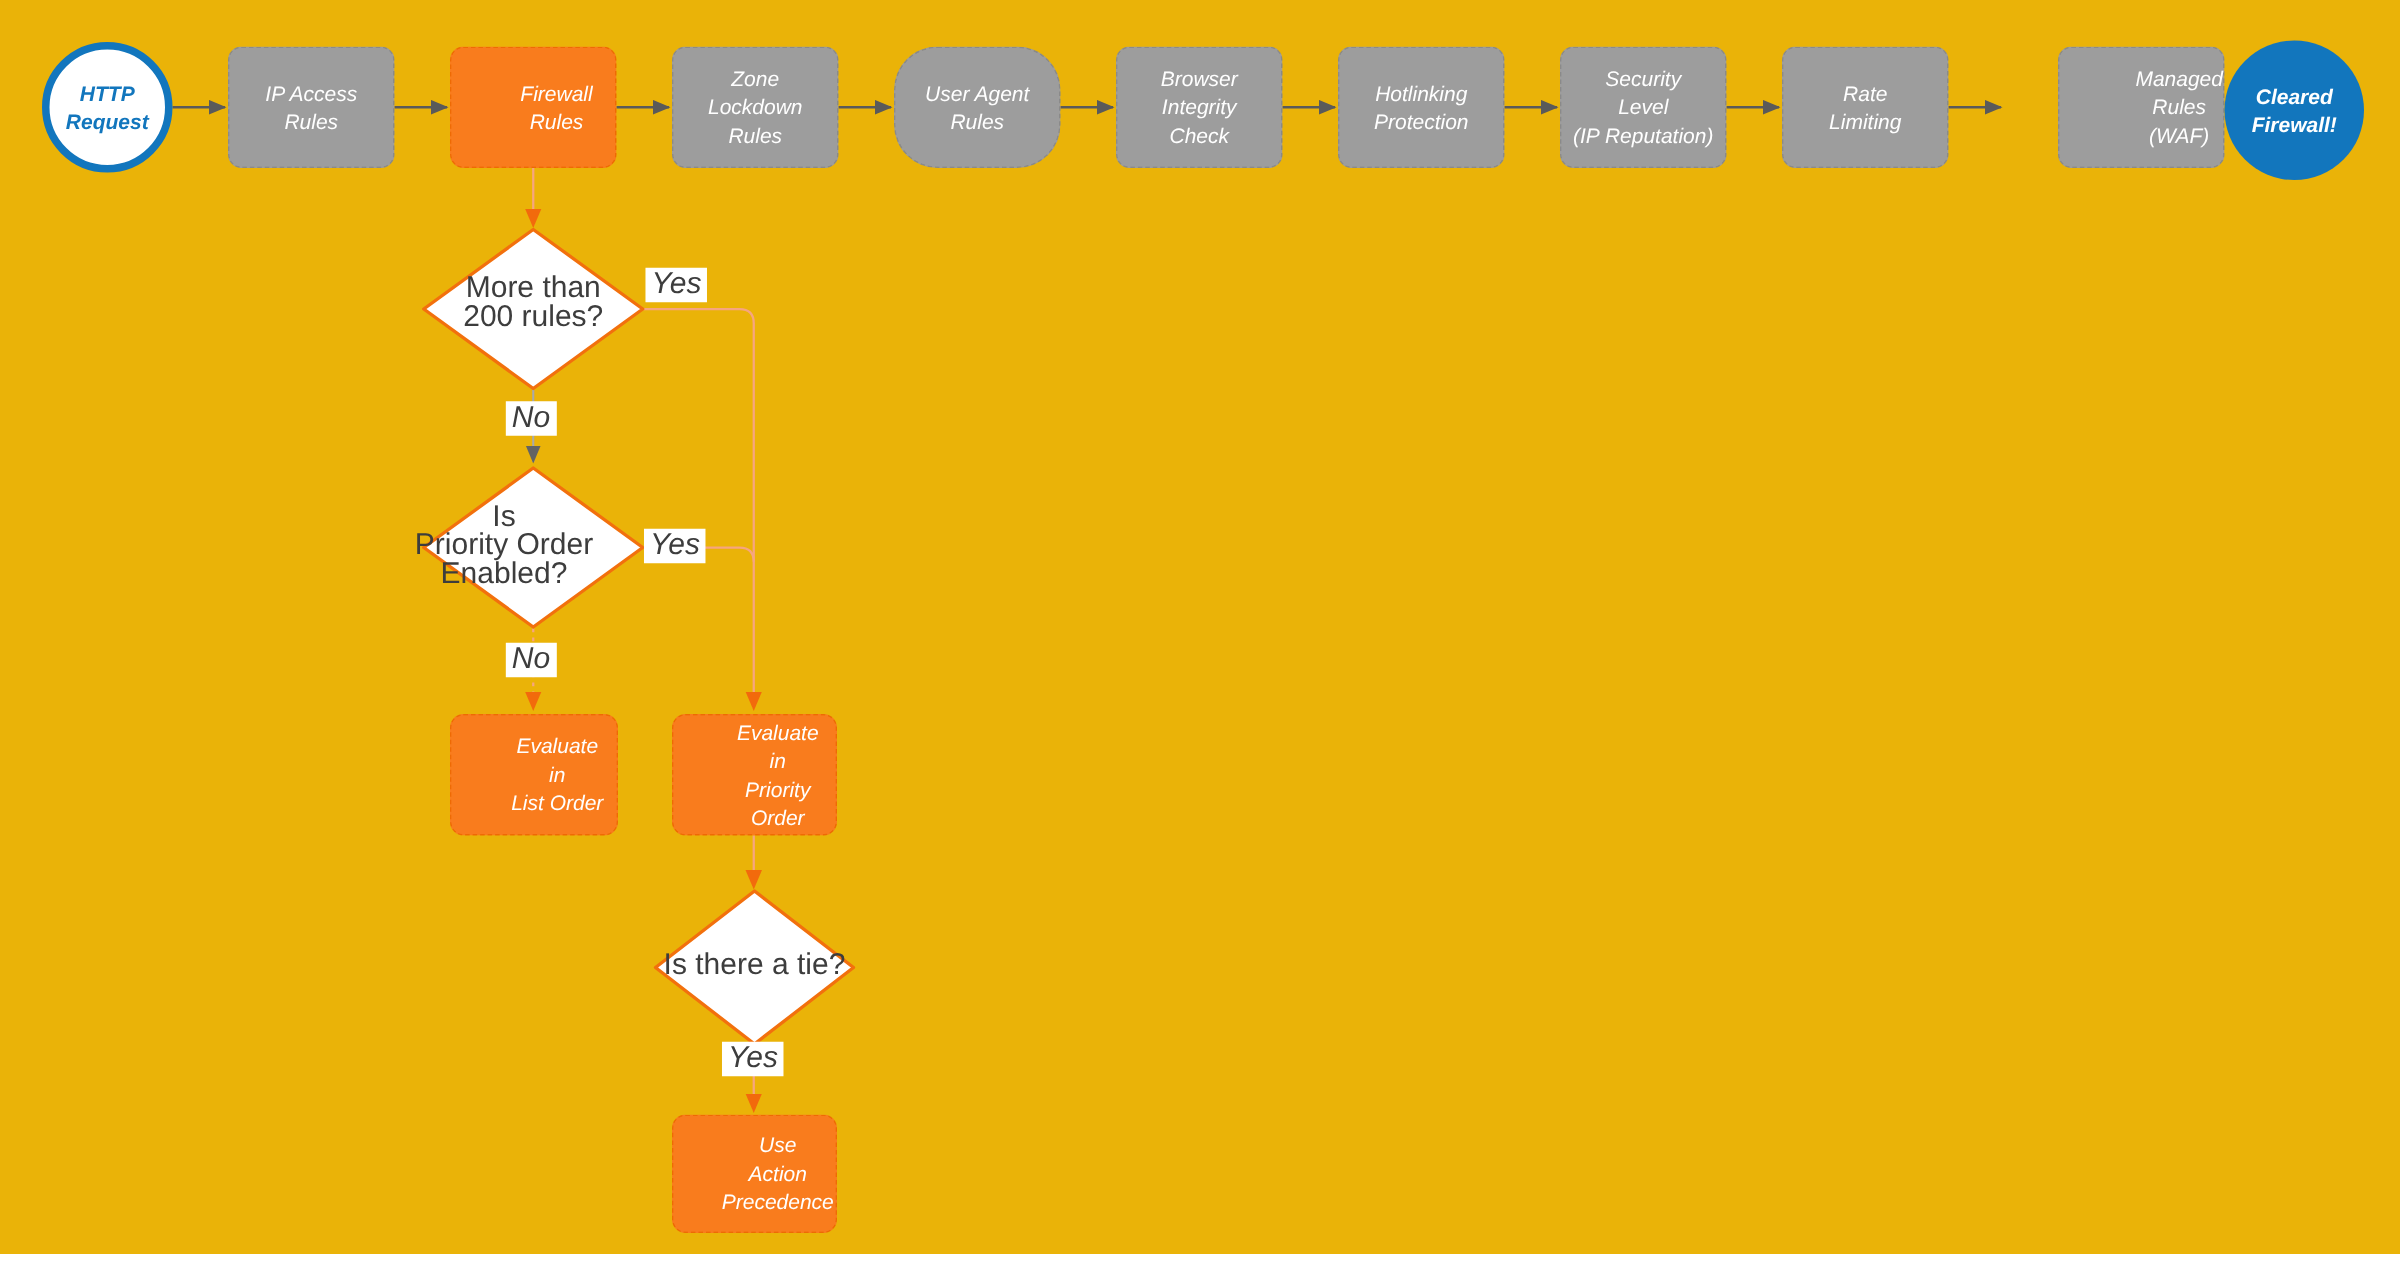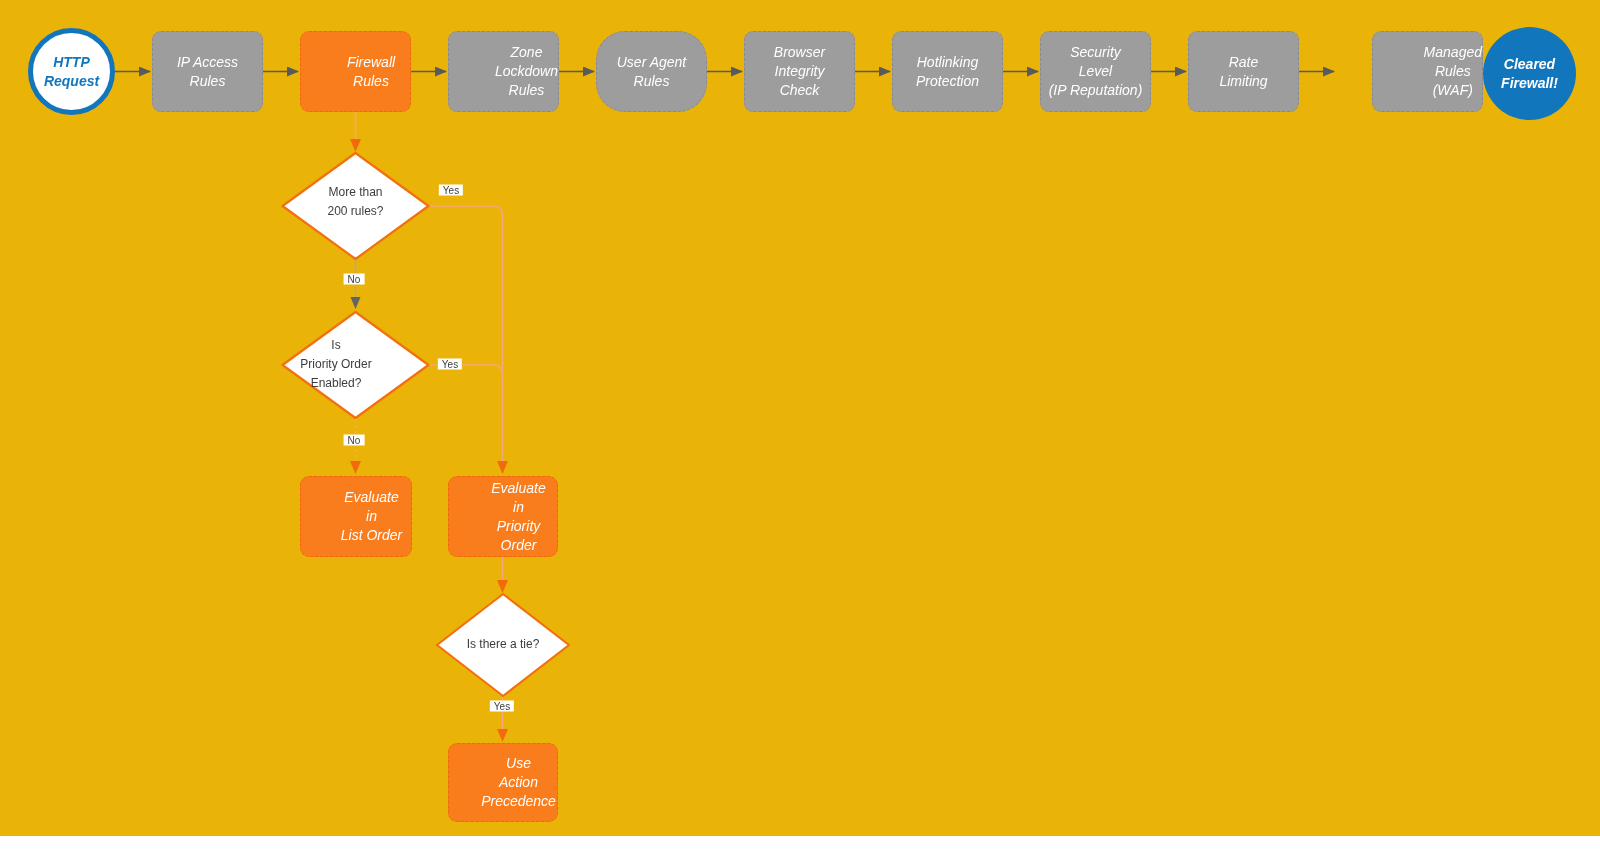--- a/index.html
+++ b/index.html
@@ -21,25 +21,25 @@
   .stage.hl, .action {
     background:#f97c1d; border:1px dashed #ee6a04;
     color:#ffffff; font-style:italic;padding-left:31px;
   }
   .circle { border-radius:50%; font-weight:bold; font-style:italic; }
   .circle.start { background:#ffffff; border:5px solid #1276bd; color:#1276bd; }
   .circle.end   { background:#1276bd; border:none; color:#ffffff; }
   .diamond-label {
     position:absolute; transform:translate(-50%,-50%);
     color:#3d3d3d; text-align:center; white-space:pre-line;
-    font-size:12px; line-height:19px;
+    font-size:20px; line-height:19px;
   }
   .edge-label {
     position:absolute; transform:translate(-50%,-50%);
-    color:#3d3d3d; font-size:10px;
+    font-style:italic; color:#3d3d3d; font-size:20px;
     background:#ffffff; padding:0 4px;
   }
 </style>
 </head>
 <body>
 
 <div class="canvas">
 
   <svg class="wires">
     <defs>
@@ -93,21 +93,21 @@
   <div class="node stage" style="left:152px; top:31px; width:111px; height:81px;">
     <div class="lbl">IP Access
 Rules</div>
   </div>
 
   <div class="node stage hl" style="left:300px; top:31px; width:111px; height:81px;">
     <div class="lbl">Firewall
 Rules</div>
   </div>
 
-  <div class="node stage" style="left:448px; top:31px; width:111px; height:81px;justify-content:flex-end;">
+  <div class="node stage" style="left:448px; top:31px; width:111px; height:81px;">
     <div class="lbl">Zone
 Lockdown
 Rules</div>
   </div>
 
   <div class="node stage" style="left:596px; top:31px; width:111px; height:81px;border-radius:29px;">
     <div class="lbl">User Agent
 Rules</div>
   </div>
 

